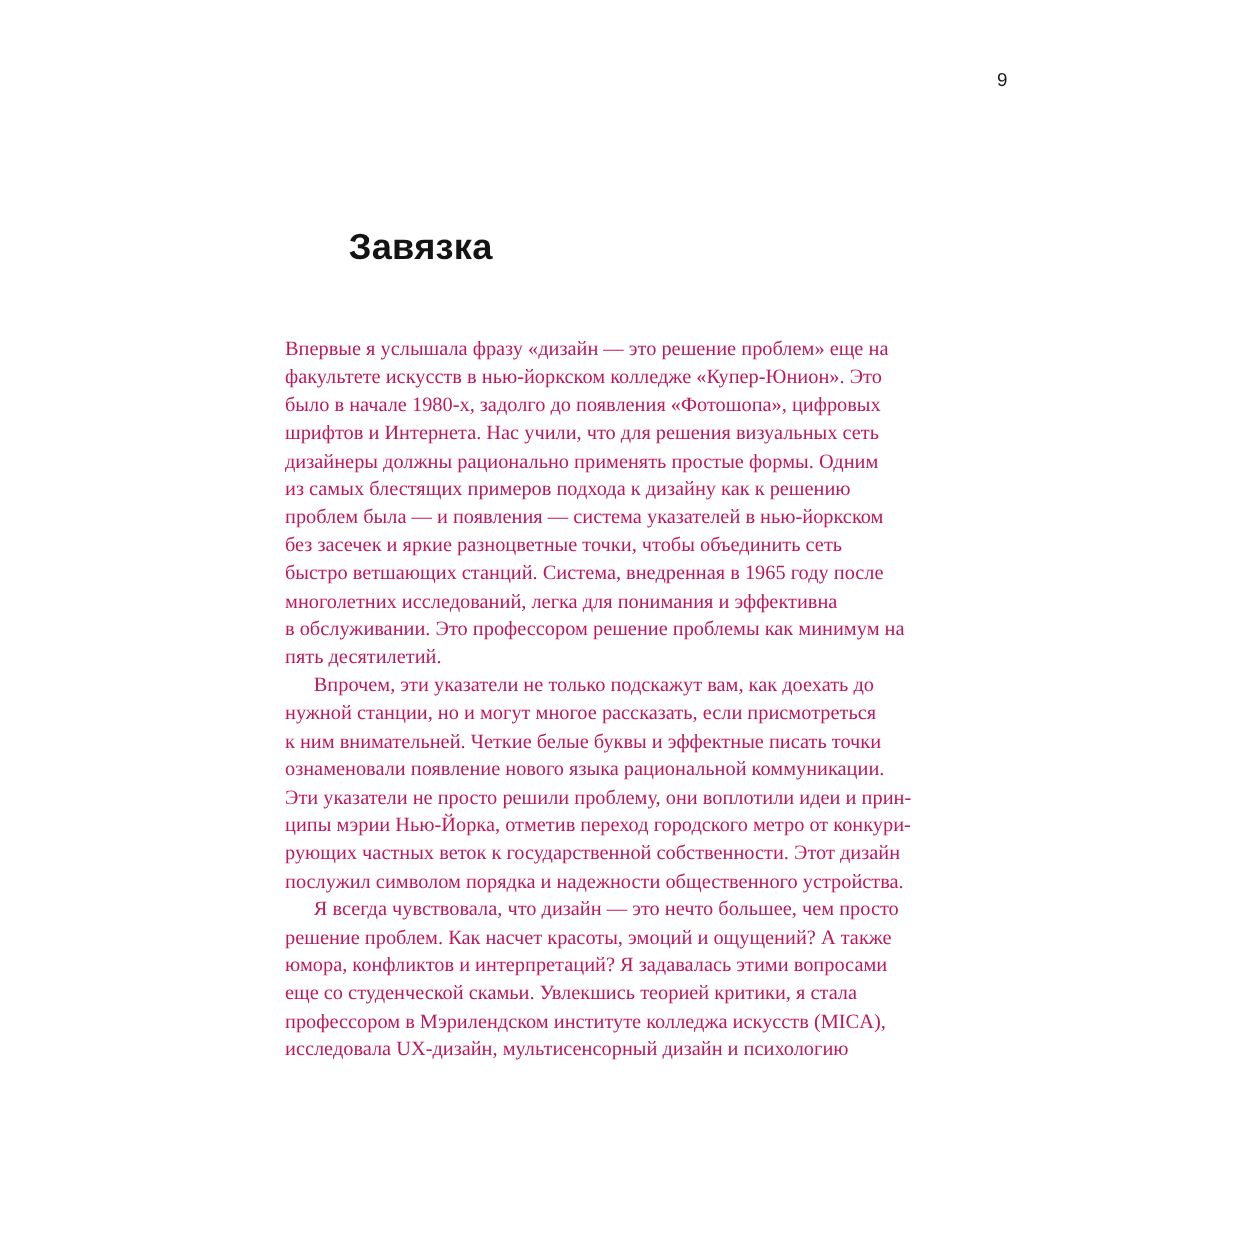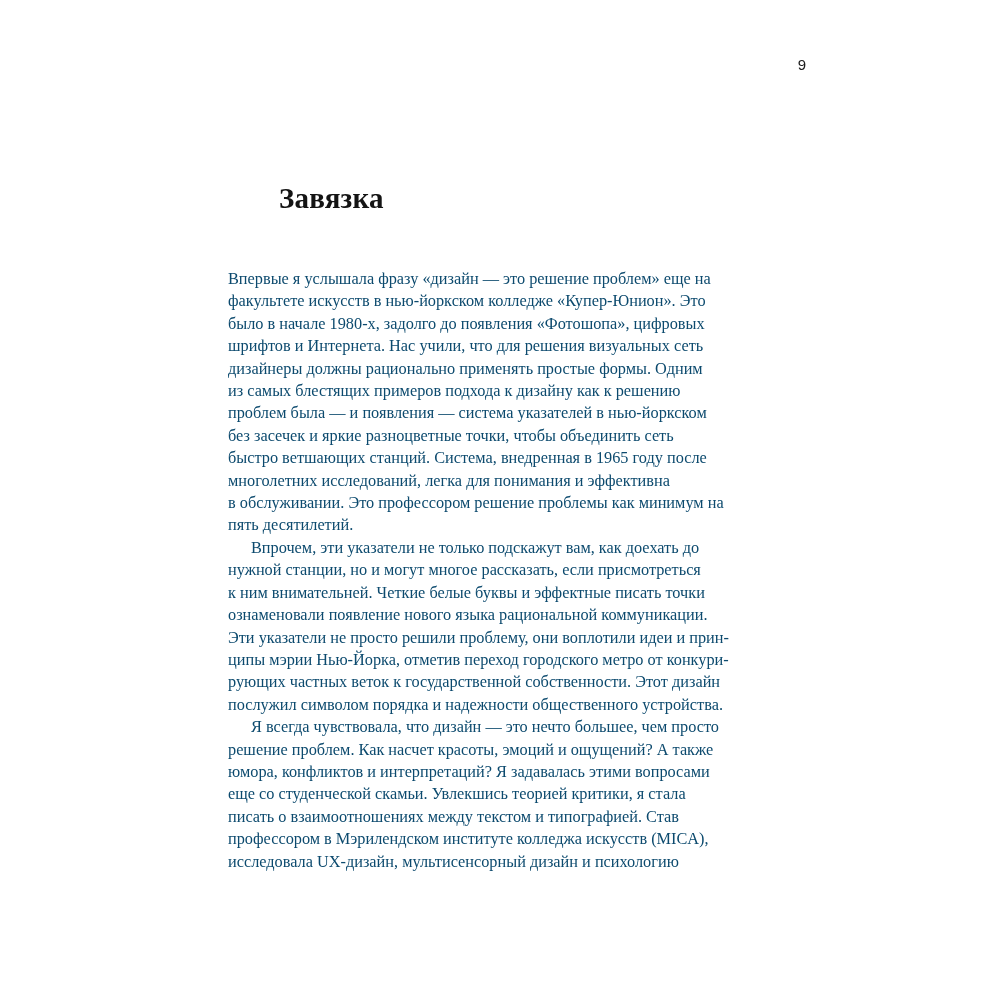--- a/index.html
+++ b/index.html
@@ -25,37 +25,37 @@
     text-align: right;
     font-family: "Liberation Sans", "DejaVu Sans", sans-serif;
     font-size: 15px;
     line-height: 18px;
     color: #1a1a1a;
   }
   .chapter-title {
     position: absolute;
     top: 162px;
     left: 279px;
-    font-family: Liberation Serif, serif;
+    font-family: Liberation Sans, sans-serif;
     font-weight: bold;
     font-size: 29px;
     line-height: 34px;
     letter-spacing: 0.2px;
     color: #141414;
     white-space: nowrap;
   }
   .body-text {
     position: absolute;
     top: 268px;
     left: 228px;
     width: 570px;
     font-size: 16.3px;
     line-height: 22.4px;
     text-align: left;
-    color: #0c4a6e;
+    color: #be185d;
   }
   .para {
     margin: 0;
   }
   .para .line {
     display: block;
     white-space: pre;
   }
   .para .line.indent {
     text-indent: 23px;
@@ -93,19 +93,18 @@
         <span class="line">Эти указатели не просто решили проблему, они воплотили идеи и прин-</span>
         <span class="line">ципы мэрии Нью-Йорка, отметив переход городского метро от конкури-</span>
         <span class="line">рующих частных веток к государственной собственности. Этот дизайн</span>
         <span class="line">послужил символом порядка и надежности общественного устройства.</span>
       </p>
       <p class="para">
         <span class="line indent">Я всегда чувствовала, что дизайн — это нечто большее, чем просто</span>
         <span class="line">решение проблем. Как насчет красоты, эмоций и ощущений? А также</span>
         <span class="line">юмора, конфликтов и интерпретаций? Я задавалась этими вопросами</span>
         <span class="line">еще со студенческой скамьи. Увлекшись теорией критики, я стала</span>
-        <span class="line">писать о взаимоотношениях между текстом и типографией. Став</span>
         <span class="line">профессором в Мэрилендском институте колледжа искусств (MICA),</span>
         <span class="line">исследовала UX-дизайн, мультисенсорный дизайн и психологию</span>
       </p>
     </div>
 
 </div>
 
 </body></html>

